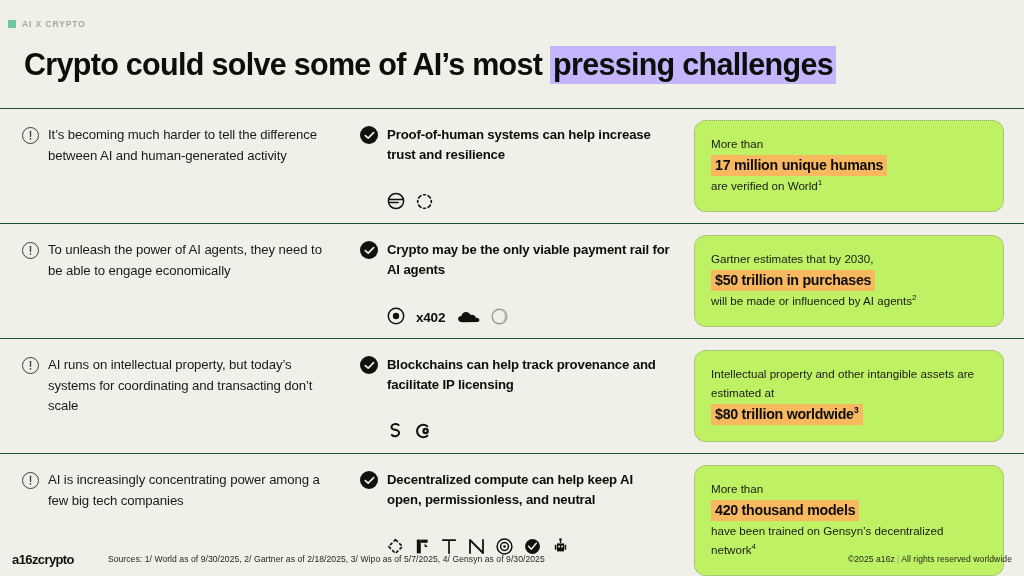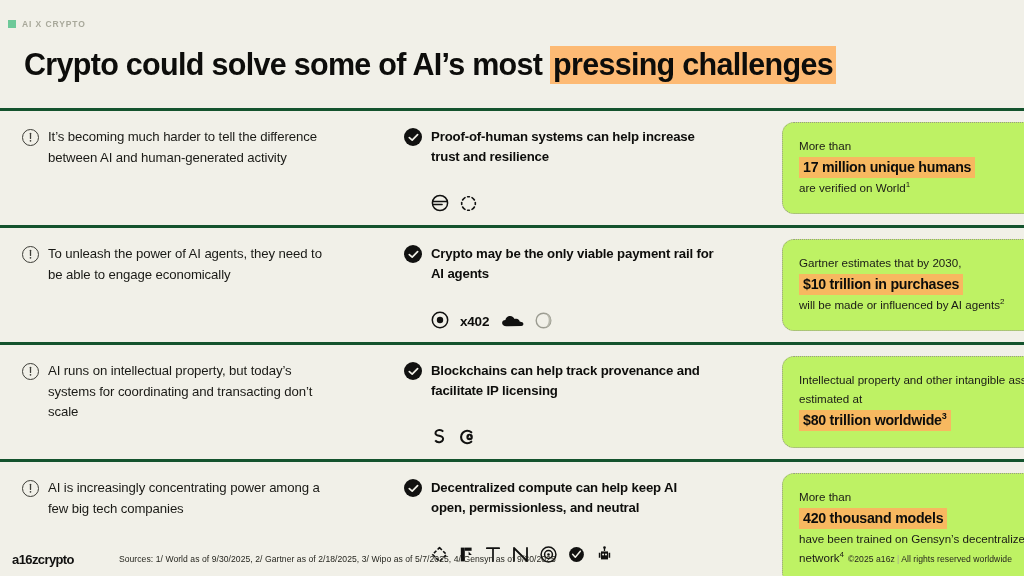--- a/index.html
+++ b/index.html
@@ -19,31 +19,30 @@
     font-size: 8.5px; font-weight: bold; letter-spacing: 0.9px;
     color: #a8a89a; text-transform: uppercase;
   }
 
   
   .headline {
     position: absolute; left: 24px; top: 46px; right: 24px;
     font-size: 30.5px; font-weight: bold; letter-spacing: -0.7px;
     line-height: 1.2; color: #0d0d0b; white-space: nowrap;
   }
-  .hl-green { background: #fdba74; padding: 1px 3px 3px 3px; }
+  .hl-green { background: #c4b5fd; padding: 1px 3px 3px 3px; }
 
   
   .rows { position: absolute; left: 0; top: 108px; width: 1024px; }
   .row {
     position: relative;
     display: grid;
     grid-template-columns: 350px 338px 336px;
-    border-top: 3px solid #14532d;
+    border-top: 1px solid #14532d;
     min-height: 110px;
-    gap: 44px;
   }
   .row:last-child { border-bottom: 1px solid #c9c8bb; }
 
   
   .cell-problem { padding: 16px 28px 10px 22px; display: flex; gap: 9px; align-items: flex-start; }
   .icon-warn {
     flex: 0 0 auto; width: 17px; height: 17px; border-radius: 50%;
     border: 1.2px solid #3d3d37; display: flex; align-items: center; justify-content: center;
     margin-top: 2px;
   }
@@ -80,21 +79,21 @@
   }
   .stat-hl sup { font-size: 9px; }
   .stat-line sup { font-size: 8px; }
 
   
   .footer {
     position: absolute; left: 0; bottom: 0; width: 1024px; height: 34px;
     display: flex; align-items: center; padding: 0 12px;
   }
   .brand { font-size: 13px; font-weight: bold; letter-spacing: -0.6px; color: #111110; }
-  .sources { font-size: 8.6px; color: #26261f; margin-left: 45px; letter-spacing: 0.05px; }
+  .sources { font-size: 8.6px; color: #26261f; margin-left: 34px; letter-spacing: 0.05px; }
   .copyright { font-size: 8.6px; color: #26261f; margin-left: auto; letter-spacing: 0.05px; }
   .copyright .bar { color: #a8a89a; padding: 0 2px; }
 </style>
 </head>
 <body>
 
 <div class="slide">
 
   <div class="eyebrow">
     <span class="eyebrow-swatch"></span>
@@ -193,21 +192,21 @@
                   <circle cx="8.5" cy="8.5" r="7.3" fill="none" stroke="#9b9b90" stroke-width="1.4"></circle>
                   <path d="M8.5 1.2a7.3 7.3 0 0 1 0 14.6 5.2 7.3 0 0 0 0-14.6z" fill="#b9b9ad"></path>
                 </svg>
             </span>
           </div>
         </div>
       </div>
       <div class="cell-stat">
         <div class="stat-box">
           <div class="stat-line">Gartner estimates that by 2030,</div>
-          <div><span class="stat-hl">$10 trillion in purchases</span></div>
+          <div><span class="stat-hl">$50 trillion in purchases</span></div>
           <div class="stat-line"><span>will be made or influenced by AI agents</span><sup>2</sup></div>
         </div>
       </div>
     </div>
 
     <div class="row">
       <div class="cell-problem">
         <span class="icon-warn">
           <svg width="9" height="11" viewBox="0 0 9 11">
               <path d="M4.5 1.3v5.1" stroke="#3d3d37" stroke-width="1.3" stroke-linecap="round"></path>

